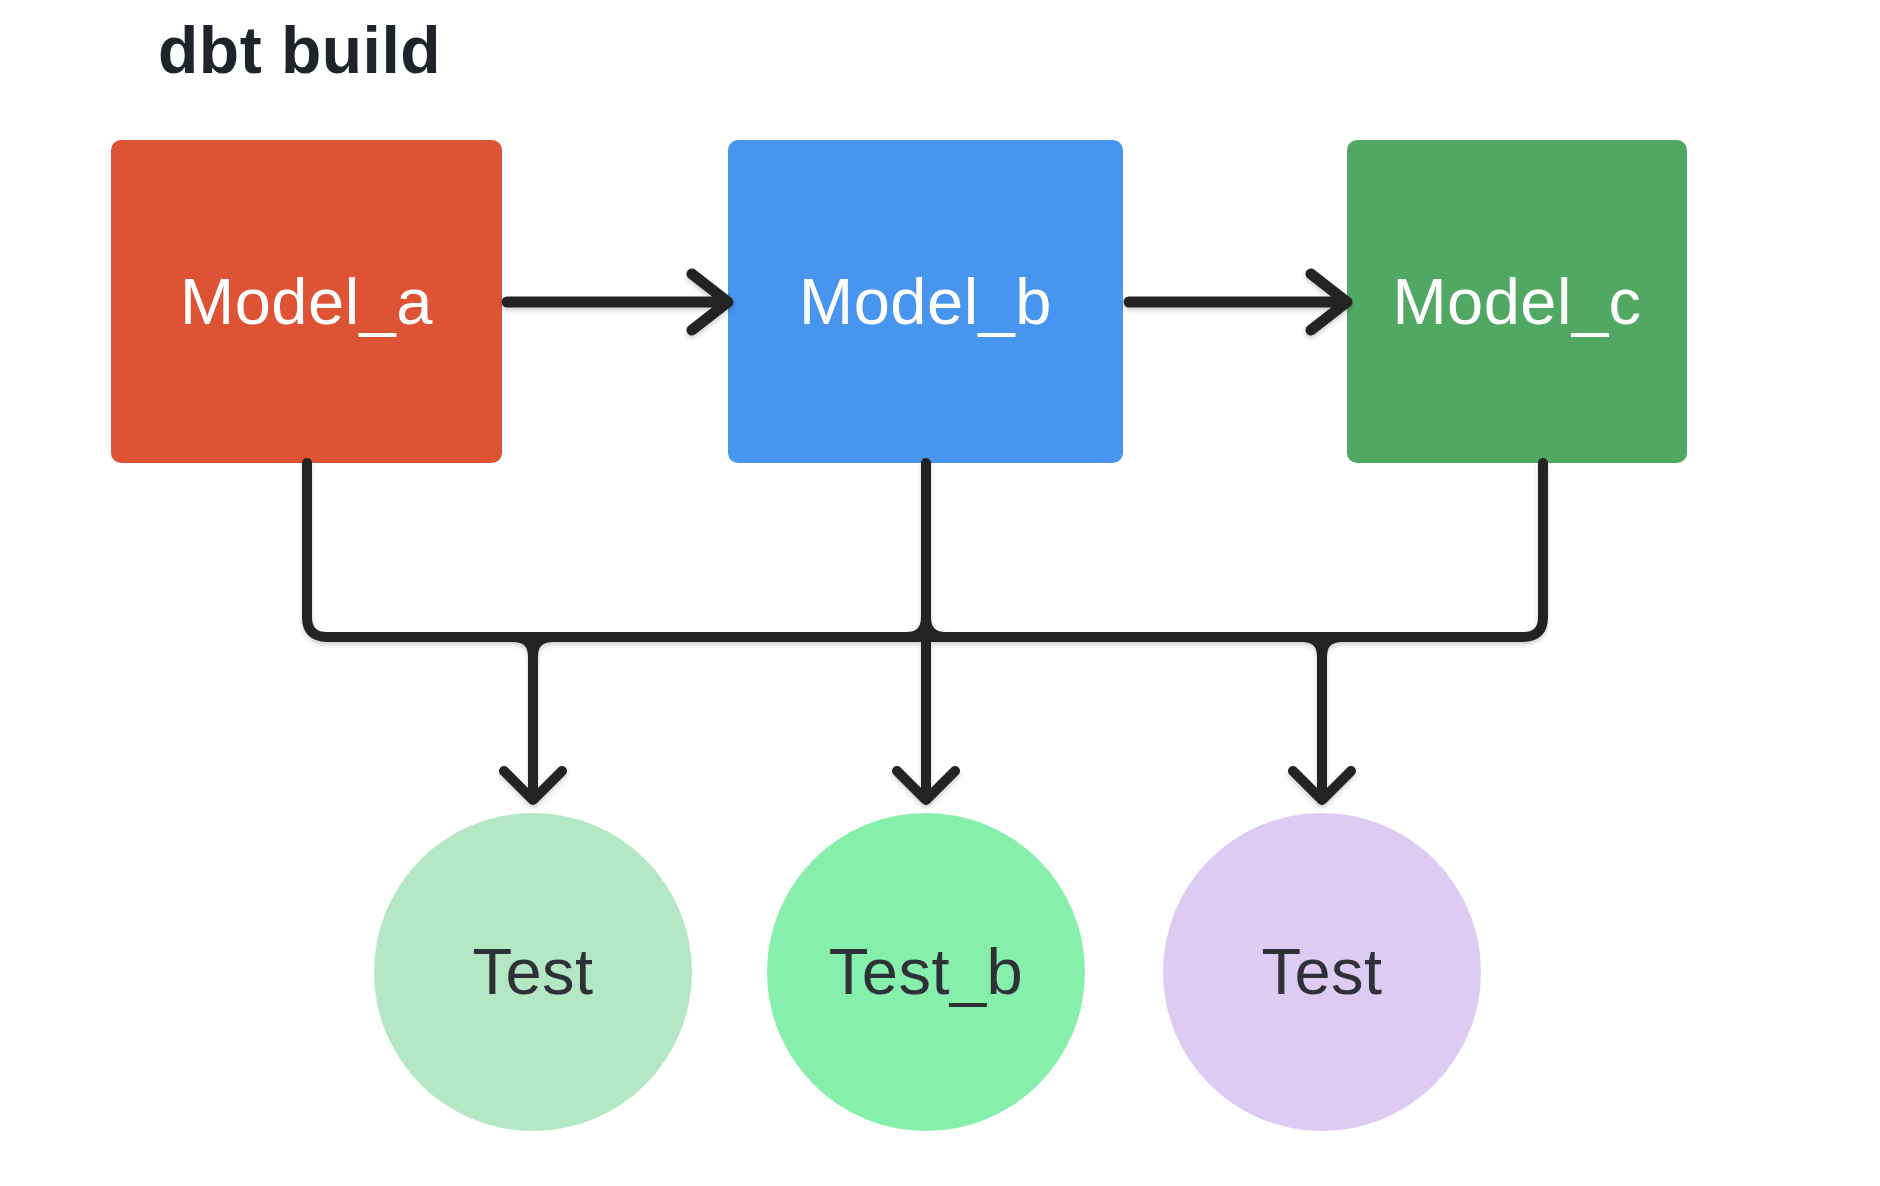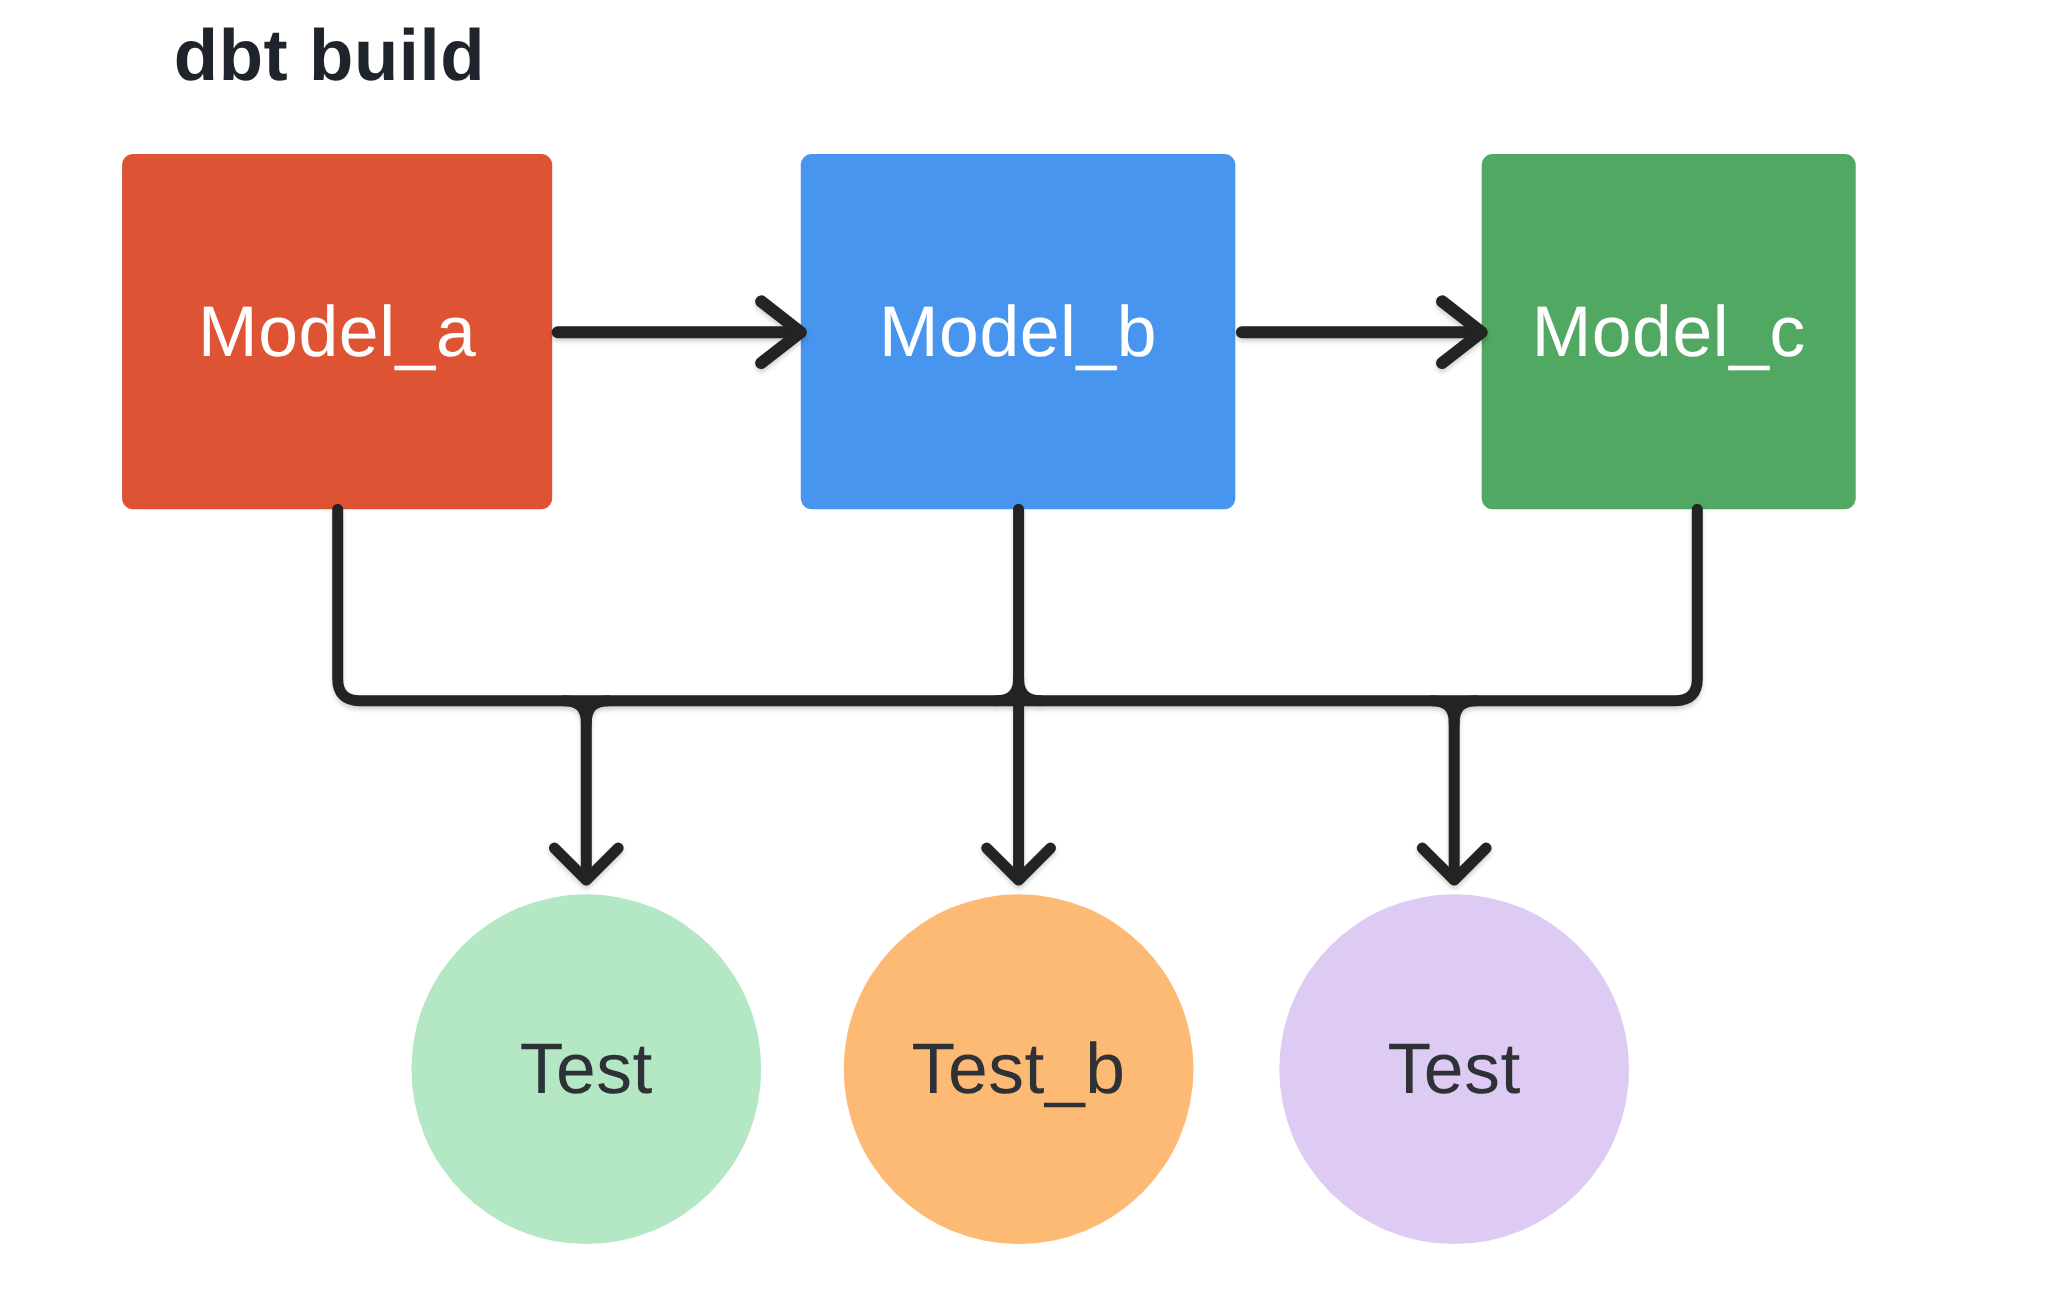--- a/index.html
+++ b/index.html
@@ -130,21 +130,21 @@
       <g stroke-width="10">
         <path d="M1293 771 L1322 800 L1351 771"></path>
       </g>
     </g>
   </svg>
 
   <div class="test-circle test-ab" style="background-color: rgb(180, 231, 196); color: rgb(46, 50, 55);">
     <span class="circle-line">Test</span>
   </div>
 
-  <div class="test-circle test-b" style="background-color: #fdba74; color: rgb(46, 50, 55);">
+  <div class="test-circle test-b" style="background-color: #86efac; color: rgb(46, 50, 55);">
     <span class="circle-line">Test_b</span>
 
   </div>
 
   <div class="test-circle test-bc" style="background-color: rgb(222, 203, 244); color: rgb(46, 50, 55);">
     <span class="circle-line">Test</span>
   </div>
 
 </div>
 

